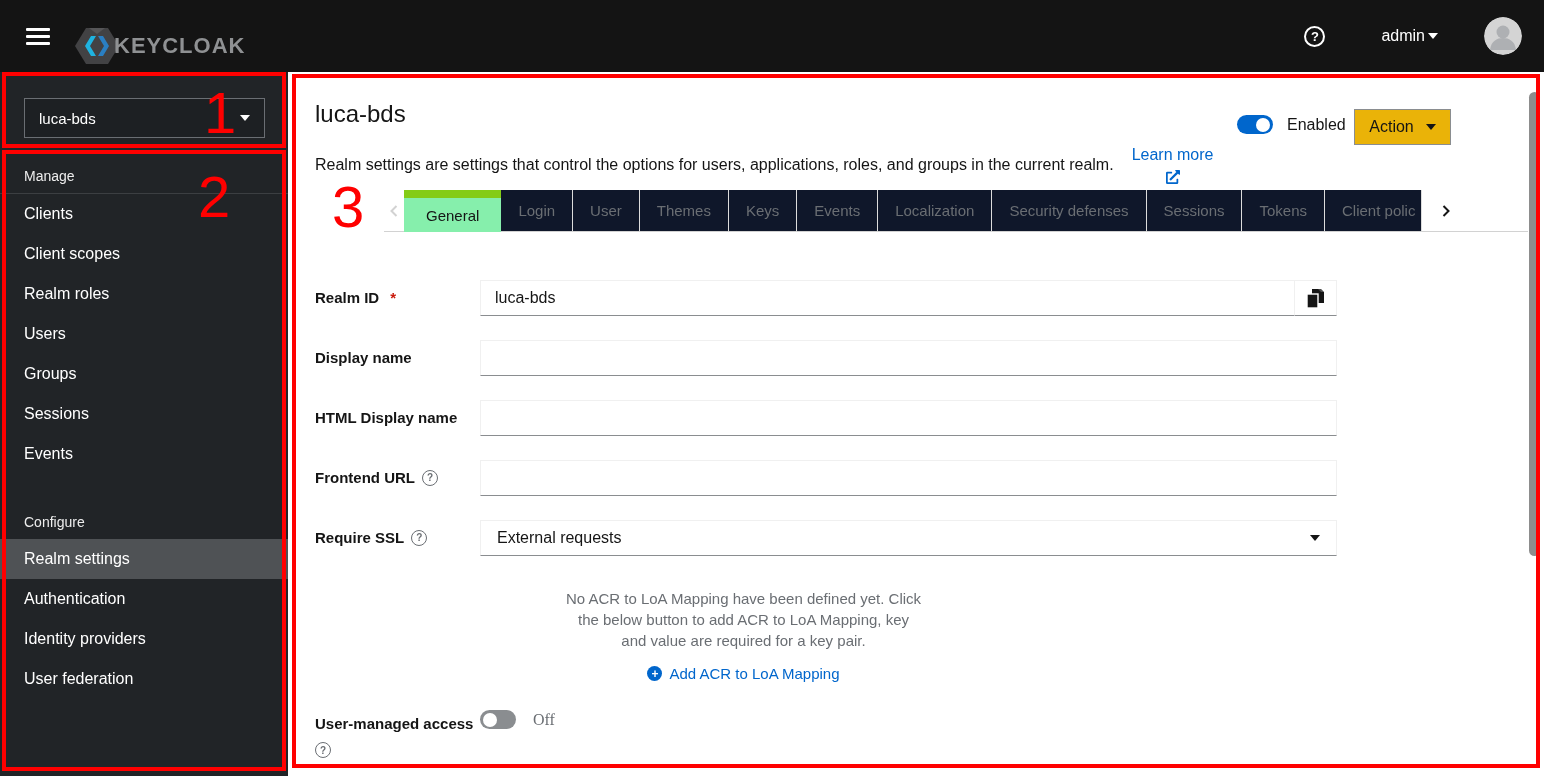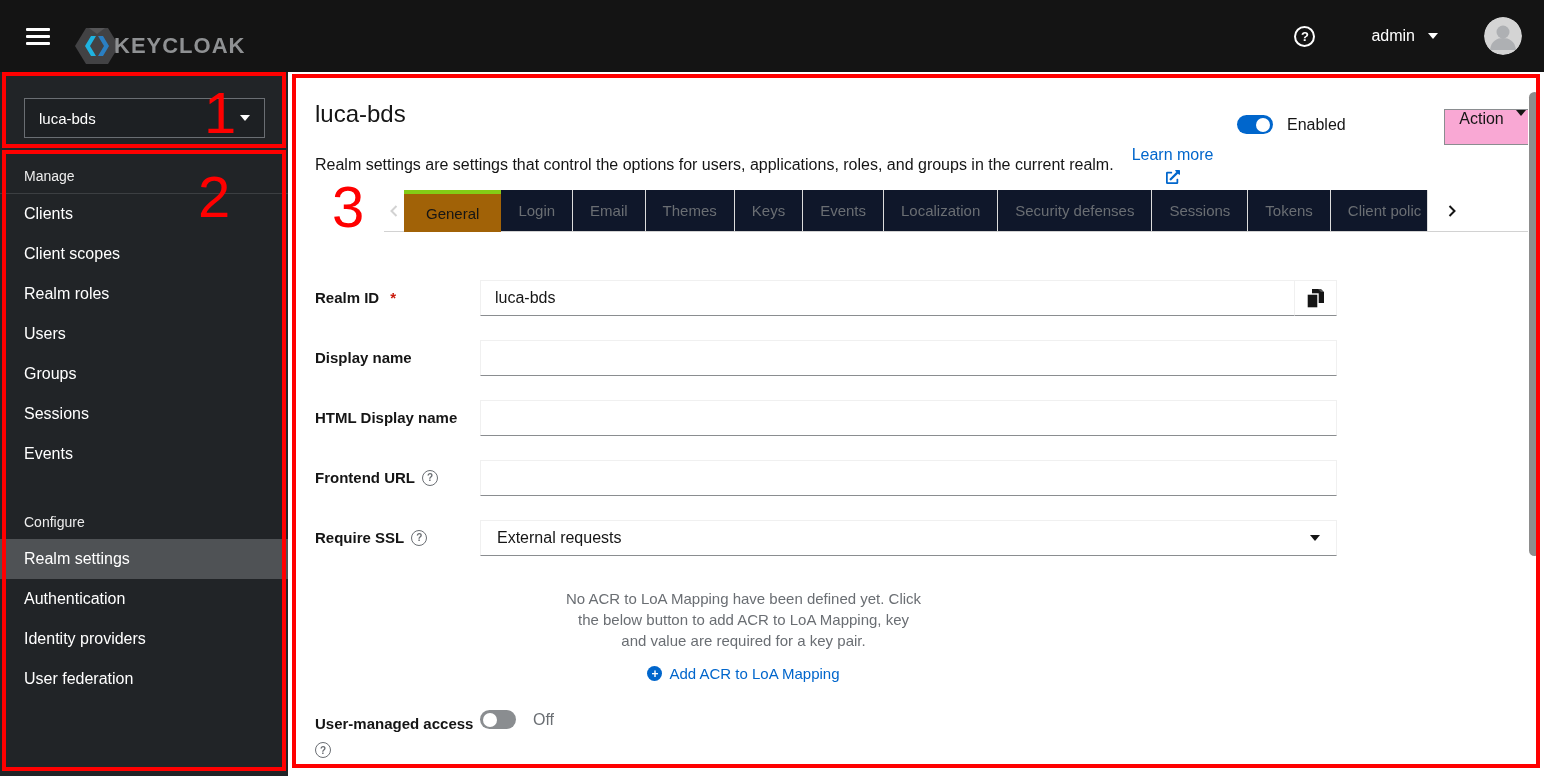--- a/index.html
+++ b/index.html
@@ -13,21 +13,21 @@
   .header { position:absolute; top:0; left:0; width:1544px; height:72px;
     background:#141414; display:flex; align-items:center; z-index:5; }
   .hamburger { margin-left:26px; width:24px; cursor:pointer; }
   .hamburger div { height:3px; background:#fff; margin:4px 0; border-radius:1px; }
   .brand { display:flex; align-items:center; margin-left:24px;margin-top:20px; }
   .brand-text { font-size:22px; font-weight:bold; color:#8f9193; letter-spacing:1px; margin-left:-6px; }
   .header-right { margin-left:auto; display:flex; align-items:center; padding-right:22px; }
   .help-btn { width:21px; height:21px; border:2px solid #fff; border-radius:50%;
     color:#fff; font-size:13px; font-weight:bold; display:flex; align-items:center;
     justify-content:center; margin-right:56px; cursor:pointer; }
-  .user-menu { display:flex; align-items:center; gap:13px; margin-right:46px; cursor:pointer; }
+  .user-menu { display:flex; align-items:center; gap:3px; margin-right:46px; cursor:pointer; }
   .user-name { color:#fff; font-size:16px; }
   .caret-down-white { width:0; height:0; border-left:5px solid transparent;
     border-right:5px solid transparent; border-top:6px solid #fff; }
   .avatar { width:38px; height:38px; border-radius:50%; overflow:hidden; cursor:pointer; }
 
   
   .sidebar { position:absolute; top:72px; left:0; width:288px; height:704px; background:#212427; }
   .realm-selector { position:absolute; top:26px; left:24px; width:241px; height:40px;
     border:1px solid #6a6e73; display:flex; align-items:center; justify-content:space-between;
     padding:0 14px; color:#fff; font-size:15px; cursor:pointer; background:#1d2023; }
@@ -41,40 +41,40 @@
 
   
   .main { position:absolute; top:72px; left:288px; width:1256px; height:704px; background:#fff; }
   .page-title { position:absolute; top:28px; left:27px; font-size:24px; color:#151515; }
   .page-desc { position:absolute; top:74px; left:27px; font-size:16px; color:#151515;
     display:flex; align-items:center; }
   .learn-more { color:#0066cc; text-decoration:none; margin-left:18px; display:inline-flex;
     align-items:center; gap:6px; cursor:pointer;flex-direction:column; }
   .enabled-wrap { position:absolute; top:43px; left:949px; display:flex; align-items:center; gap:14px;
     font-size:16px; }
-  .action-btn { position:absolute; top:37px; left:1156px; width:97px; height:36px;
-    background:#f9a8d4; border:1px solid #8a8d90; display:flex; align-items:flex-start;
+  .action-btn { position:absolute; top:37px; left:1066px; width:97px; height:36px;
+    background:#eab308; border:1px solid #8a8d90; display:flex; align-items:center;
     justify-content:center; gap:12px; font-size:16px; cursor:pointer; }
   .caret-down-dark { width:0; height:0; border-left:5px solid transparent;
     border-right:5px solid transparent; border-top:6px solid #151515; }
 
   
   .switch { position:relative; width:36px; height:19px; border-radius:10px; cursor:pointer; flex:none; }
   .switch .knob { position:absolute; top:2.5px; width:14px; height:14px; border-radius:50%; background:#fff; }
   .switch.on { background:#0066cc; } .switch.on .knob { right:3px; }
   .switch.off { background:#8a8d90; } .switch.off .knob { left:3px; }
 
   
   .tabs-row { position:absolute; top:118px; left:96px; right:16px; height:42px; display:flex; }
   .tab-scroll { width:20px; background:#fff; border-bottom:1px solid #d2d2d2;
     display:flex; align-items:center; justify-content:center; cursor:pointer; }
   .tab { padding:0 17px; display:flex; align-items:center; font-size:15px;
     background:#0f172a; color:#6a6e73; border-right:1px solid #dcdcdc;
     border-bottom:1px solid #d2d2d2; cursor:pointer; white-space:nowrap; }
-  .tab.active { background:#a16207; color:#151515; border-top:4px solid #84cc16;
+  .tab.active { background:#86efac; color:#151515; border-top:8px solid #84cc16;
     border-right:none; border-bottom:none; padding:0 22px; }
   .tab.truncated { max-width:97px; overflow:hidden; }
   .tab-scroll.right { width:48px; }
   .tabs-filler { flex:1; border-bottom:1px solid #d2d2d2; background:#fff; }
 
   
   .form { position:absolute; top:208px; left:27px; width:1310px; }
   .frow { display:flex; margin-bottom:24px; }
   .flabel { width:165px; padding-top:9px; font-size:15px; font-weight:bold; color:#151515; }
   .flabel .lblline { display:flex; align-items:center; gap:7px; }
@@ -95,21 +95,21 @@
     justify-content:center; cursor:pointer; flex:none; }
   .help.below { margin-top:10px; }
   .empty-state { display:flex; flex-direction:column; align-items:center; padding-top:8px; }
   .empty-text { max-width:358px; text-align:center; color:#6a6e73; font-size:15px; line-height:21px; }
   .add-link { margin-top:14px; display:inline-flex; align-items:center; gap:7px;
     color:#0066cc; font-size:15px; cursor:pointer; }
   .plus-circle { width:15px; height:15px; border-radius:50%; background:#0066cc; color:#fff;
     font-size:12px; font-weight:bold; display:inline-flex; align-items:center;
     justify-content:center; line-height:1; }
   .uma-control { display:flex; align-items:center; gap:17px; padding-top:4px; }
-  .uma-state { font-size:16px; color:#6a6e73; }
+  .uma-state { font-size:16px; color:#6a6e73;font-family:Liberation Serif, serif; }
 
   
   .scrollbar { position:absolute; top:74px; left:1528px; width:13px; height:700px; background:#fff; z-index:6; }
   .scroll-thumb { position:absolute; top:18px; left:1px; width:11px; height:464px;
     background:#8d8d8d; border-radius:6px; cursor:grab; }
 
   
   .ann-box { position:absolute; border:4px solid #ff0000; pointer-events:none; z-index:50; }
   .ann-num { position:absolute; color:#ff0000; font-size:58px; line-height:1; z-index:51;
     pointer-events:none; }
@@ -206,21 +206,21 @@
   </div>
 
   <div class="tabs-row">
     <div class="tab-scroll">
       <svg width="8" height="12" viewBox="0 0 8 12">
         <polyline points="6.5,1 1.5,6 6.5,11" fill="none" stroke="#d2d2d2" stroke-width="2"></polyline>
       </svg>
     </div>
     <div class="tab active">General</div>
     <div class="tab">Login</div>
-    <div class="tab">Email</div>
+    <div class="tab">User</div>
     <div class="tab">Themes</div>
     <div class="tab">Keys</div>
     <div class="tab">Events</div>
     <div class="tab">Localization</div>
     <div class="tab">Security defenses</div>
     <div class="tab">Sessions</div>
     <div class="tab">Tokens</div>
     <div class="tab truncated">Client polic</div>
     <div class="tab-scroll right">
       <svg width="8" height="12" viewBox="0 0 8 12">

